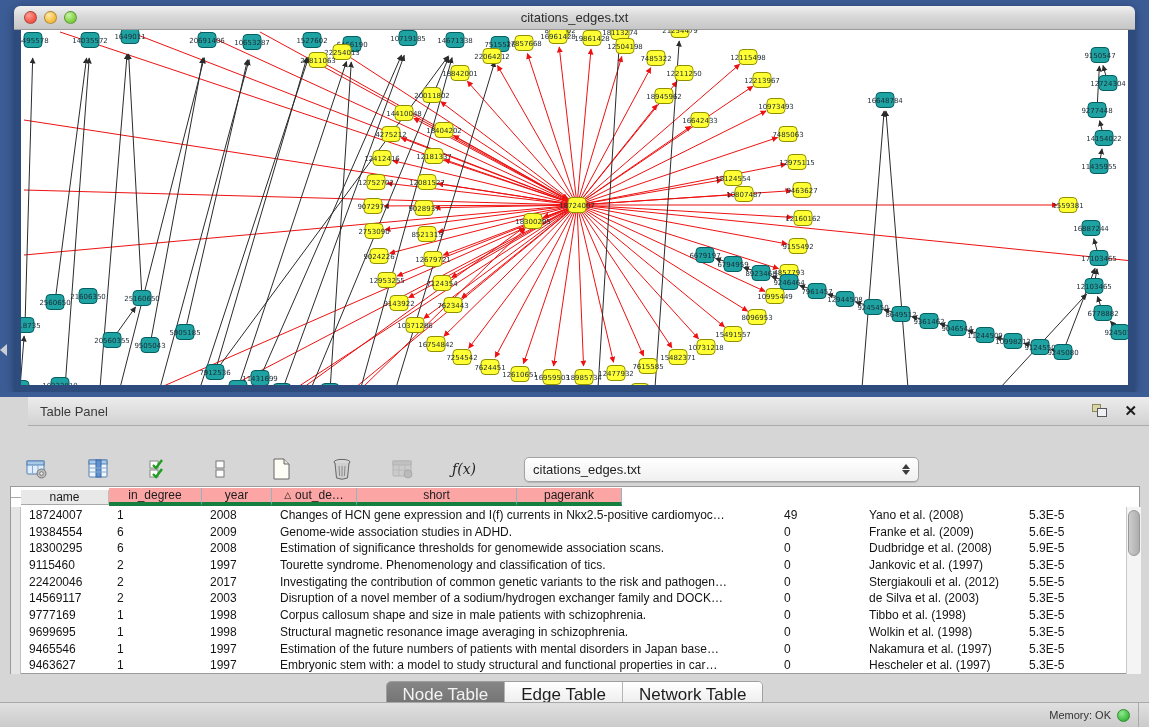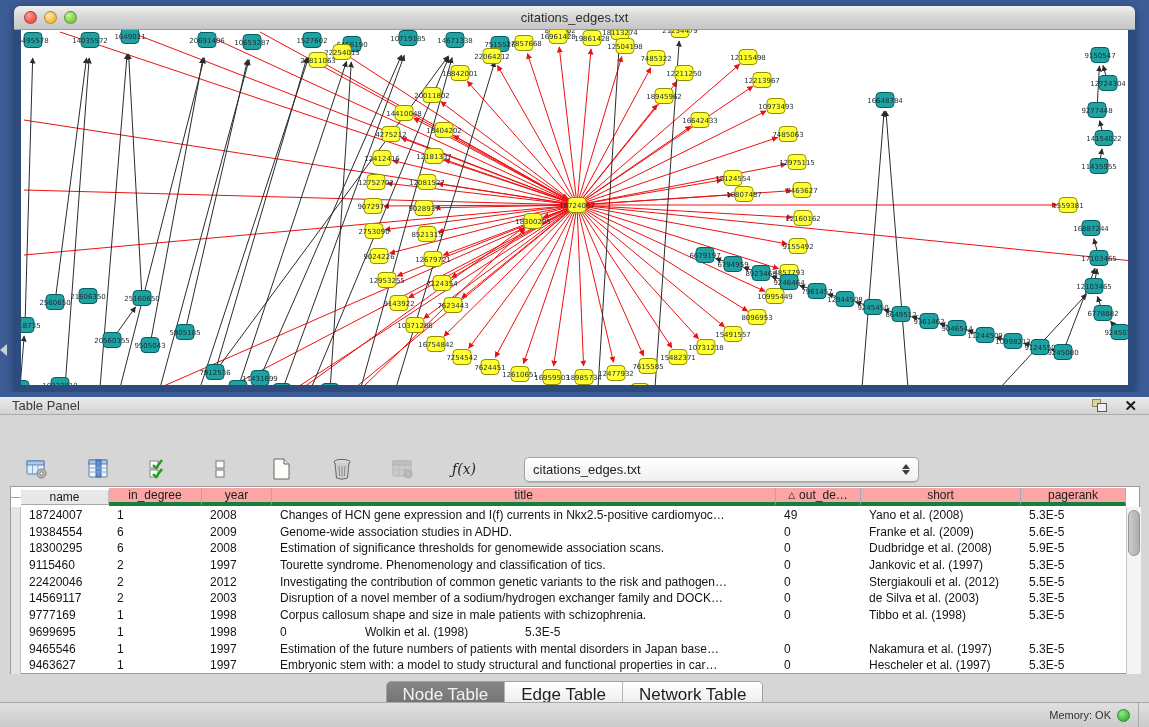--- a/index.html
+++ b/index.html
@@ -21,22 +21,22 @@
   .canvas { position:absolute; left:7px; right:7px; top:24px; bottom:7px; background:#fff; overflow:hidden; }
   .canvas svg { display:block; }
   .node-label { font-family:"DejaVu Sans",sans-serif; font-size:7px; fill:#1c2a33; }
 
   .west-arrow { position:absolute; left:0; top:344px; width:0; height:0;
     border-top:6px solid transparent; border-bottom:6px solid transparent; border-right:7px solid #c9cdd4; }
   .splitter { position:absolute; left:0; top:392px; width:1149px; height:5px; background:#3c5c95; }
 
   
   .table-panel { position:absolute; left:0; top:397px; width:1149px; height:330px; background:#d6d6d6; }
-  .tp-header { height:18px; background:linear-gradient(#ececec,#d2d2d2);
-    border-bottom:1px solid #ababab; display:flex; align-items:center; padding:0 12px; }
+  .tp-header { height:29px; background:linear-gradient(#ececec,#d2d2d2);
+    border-bottom:1px solid #ababab; display:flex; align-items:center; padding:0 12px;margin-left:28px; }
   .tp-title { font-size:13px; color:#3a3a3a; }
   .tp-spacer { flex:1; }
   .tp-float { width:16px; height:14px; position:relative; margin-right:16px; cursor:pointer; }
   .tp-float .sq1 { position:absolute; left:0; top:0; width:9px; height:8px; border:1px solid #8e8a55; background:#d9d5a8; }
   .tp-float .sq2 { position:absolute; left:5px; top:4px; width:10px; height:9px; border:1px solid #55585e; background:#eef0f2; }
   .tp-close { font-size:15px; font-weight:bold; color:#1d1d1d; cursor:pointer; line-height:14px; }
 
   .tp-toolbar { position:absolute; left:0; top:29px; width:100%; height:56px; display:flex; align-items:flex-end; padding-left:24px;gap:25px; }
   .tbtn { width:26px; height:26px; margin-right:10px; display:flex; align-items:center; justify-content:center; cursor:pointer; }
   .combo { margin-left:12px; width:395px; height:25px; border:1px solid #a3a3a3; border-radius:5px;
@@ -757,21 +757,20 @@
         </span>
     </div>
   </div>
 
   <div class="tablebox">
     <div class="thead" id="thead">
       <div class="th gray" style="width:10px"></div>
     <div class="th gray" style="width: 88px;">name</div>
         <div class="th" style="width: 93px;">in_degree</div>
         <div class="th" style="width: 70px;">year</div>
-        <div class="th" style="width: 504px;">title</div>
         <div class="th" style="width: 85px;"><span class="sort">△</span>out_de…</div>
         <div class="th" style="width: 160px;">short</div>
         <div class="th" style="width: 105px;">pagerank</div>
       </div>
     <div class="tbody">
       <div class="gutter"></div>
       <div class="rows" id="tbody">
           <div class="trow">
             <div class="td" style="width: 88px;">18724007</div>
             <div class="td" style="width: 93px;">1</div>
@@ -804,21 +803,21 @@
             <div class="td" style="width: 93px;">2</div>
             <div class="td" style="width: 70px;">1997</div>
             <div class="td" style="width: 504px;">Tourette syndrome. Phenomenology and classification of tics.</div>
             <div class="td" style="width: 85px;">0</div>
             <div class="td" style="width: 160px;">Jankovic et al. (1997)</div>
             <div class="td" style="width: 105px;">5.3E-5</div>
           </div>
           <div class="trow">
             <div class="td" style="width: 88px;">22420046</div>
             <div class="td" style="width: 93px;">2</div>
-            <div class="td" style="width: 70px;">2012</div>
+            <div class="td" style="width: 70px;">2017</div>
             <div class="td" style="width: 504px;">Investigating the contribution of common genetic variants to the risk and pathogen…</div>
             <div class="td" style="width: 85px;">0</div>
             <div class="td" style="width: 160px;">Stergiakouli et al. (2012)</div>
             <div class="td" style="width: 105px;">5.5E-5</div>
           </div>
           <div class="trow">
             <div class="td" style="width: 88px;">14569117</div>
             <div class="td" style="width: 93px;">2</div>
             <div class="td" style="width: 70px;">2003</div>
             <div class="td" style="width: 504px;">Disruption of a novel member of a sodium/hydrogen exchanger family and DOCK…</div>
@@ -832,20 +831,21 @@
             <div class="td" style="width: 70px;">1998</div>
             <div class="td" style="width: 504px;">Corpus callosum shape and size in male patients with schizophrenia.</div>
             <div class="td" style="width: 85px;">0</div>
             <div class="td" style="width: 160px;">Tibbo et al. (1998)</div>
             <div class="td" style="width: 105px;">5.3E-5</div>
           </div>
           <div class="trow">
             <div class="td" style="width: 88px;">9699695</div>
             <div class="td" style="width: 93px;">1</div>
             <div class="td" style="width: 70px;">1998</div>
+            <div class="td" style="width: 504px;">Structural magnetic resonance image averaging in schizophrenia.</div>
             <div class="td" style="width: 85px;">0</div>
             <div class="td" style="width: 160px;">Wolkin et al. (1998)</div>
             <div class="td" style="width: 105px;">5.3E-5</div>
           </div>
           <div class="trow">
             <div class="td" style="width: 88px;">9465546</div>
             <div class="td" style="width: 93px;">1</div>
             <div class="td" style="width: 70px;">1997</div>
             <div class="td" style="width: 504px;">Estimation of the future numbers of patients with mental disorders in Japan base…</div>
             <div class="td" style="width: 85px;">0</div>

